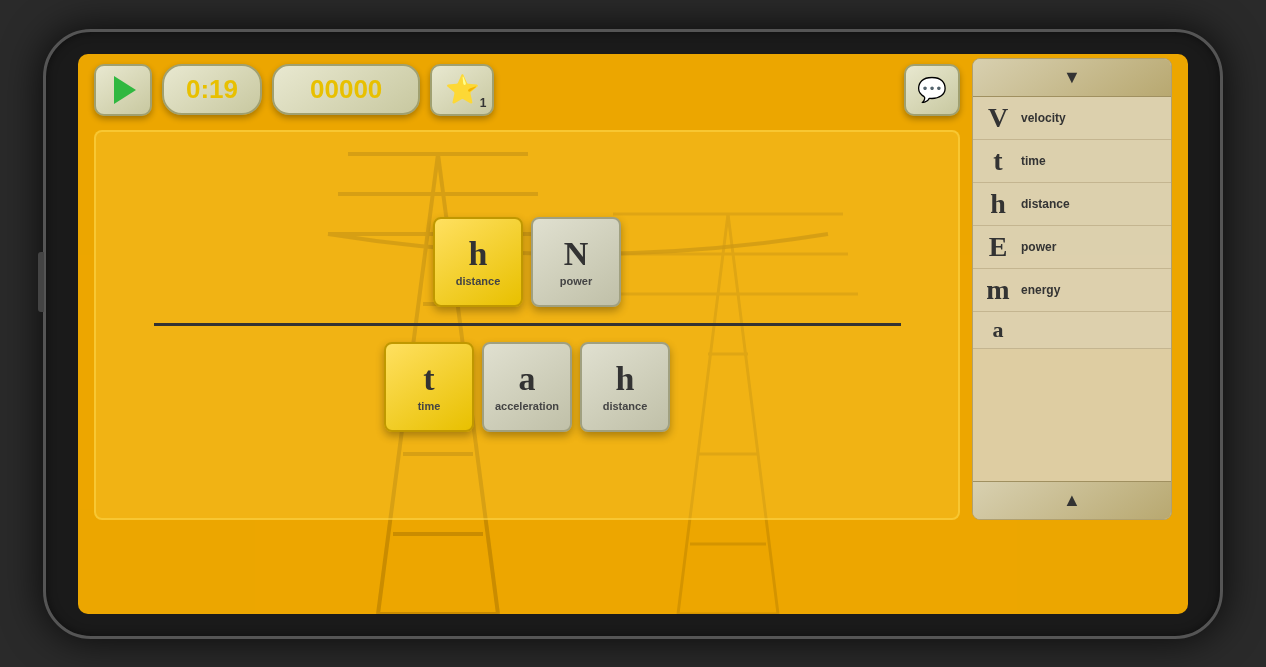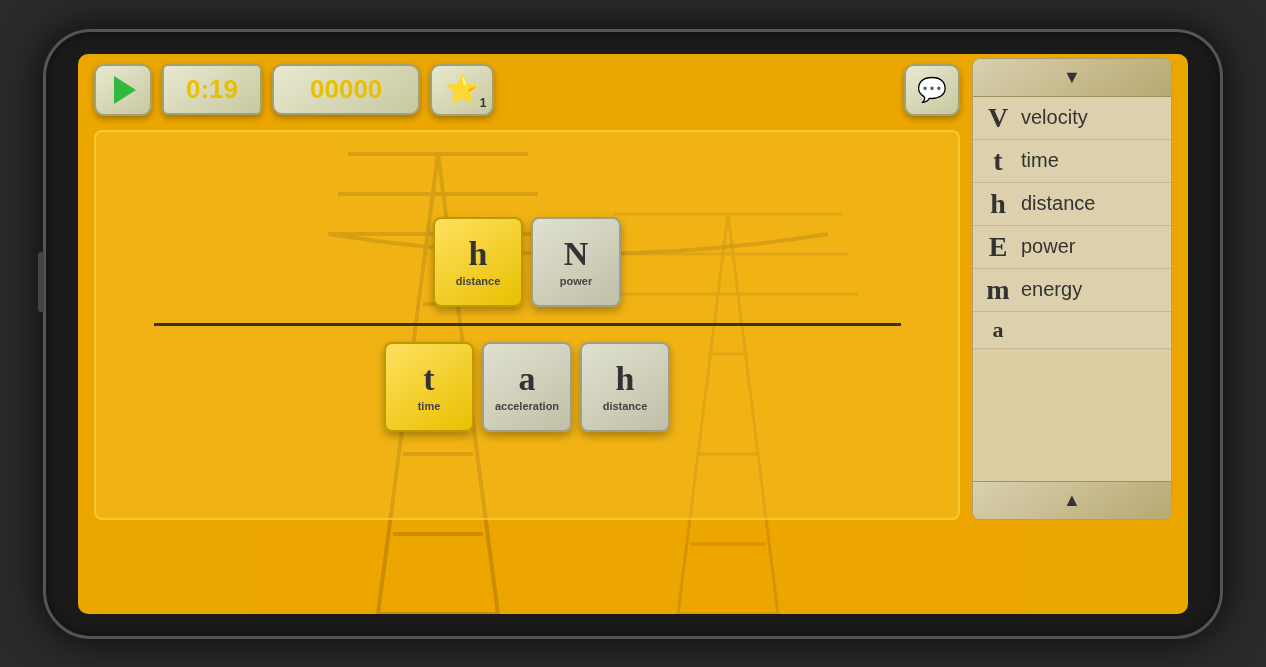--- a/index.html
+++ b/index.html
@@ -149,34 +149,34 @@
       width: 0;
       height: 0;
       border-top: 14px solid transparent;
       border-bottom: 14px solid transparent;
       border-left: 22px solid #30b840;
       margin-left: 4px;
     }
 
     .timer-display {
       background: linear-gradient(145deg, #e8e8d0, #c8c8a0);
-      border-radius: 6px;
+      border-radius: 20px;
       border: 2px solid #a0a070;
       padding: 8px 20px;
       font-size: 26px;
       font-weight: bold;
       color: #e8c000;
       min-width: 100px;
       text-align: center;
       box-shadow: 0 3px 6px rgba(0,0,0,0.3);
     }
 
     .score-display {
       background: linear-gradient(145deg, #e8e8d0, #c8c8a0);
-      border-radius: 10px;
+      border-radius: 17px;
       border: 2px solid #a0a070;
       padding: 8px 36px;
       font-size: 26px;
       font-weight: bold;
       color: #e8c000;
       min-width: 130px;
       text-align: center;
       box-shadow: 0 3px 6px rgba(0,0,0,0.3);
     }
 
@@ -339,23 +339,23 @@
       font-size: 28px;
       font-weight: bold;
       color: #333;
       font-family: 'Georgia', serif;
       width: 30px;
       text-align: center;
       line-height: 1;
     }
 
     .panel-word {
-      font-size: 20px;
+      font-size: 12px;
       color: #333;
-      font-weight: normal;
+      font-weight: bold;
     }
 
   </style>
 </head>
 <body>
 
 <div class="phone-frame">
   <div class="phone-side-button"></div>
 
   <div class="phone-screen">

